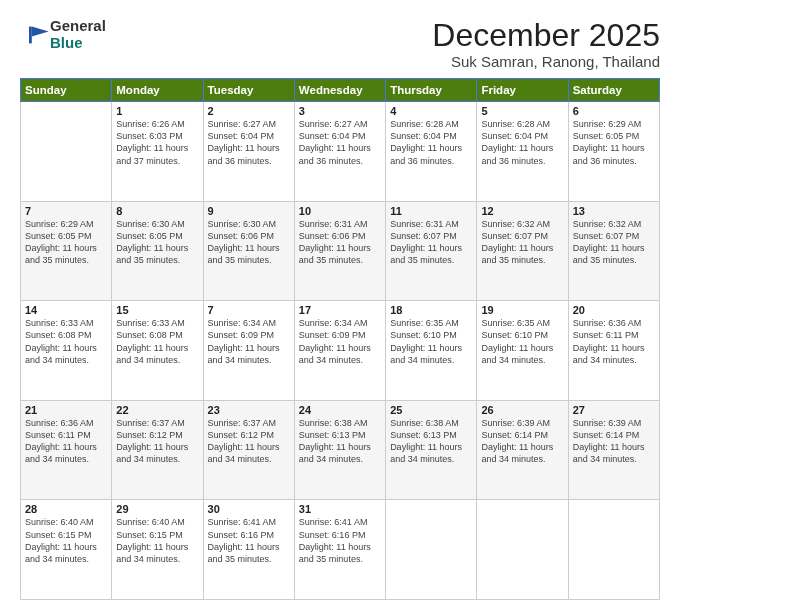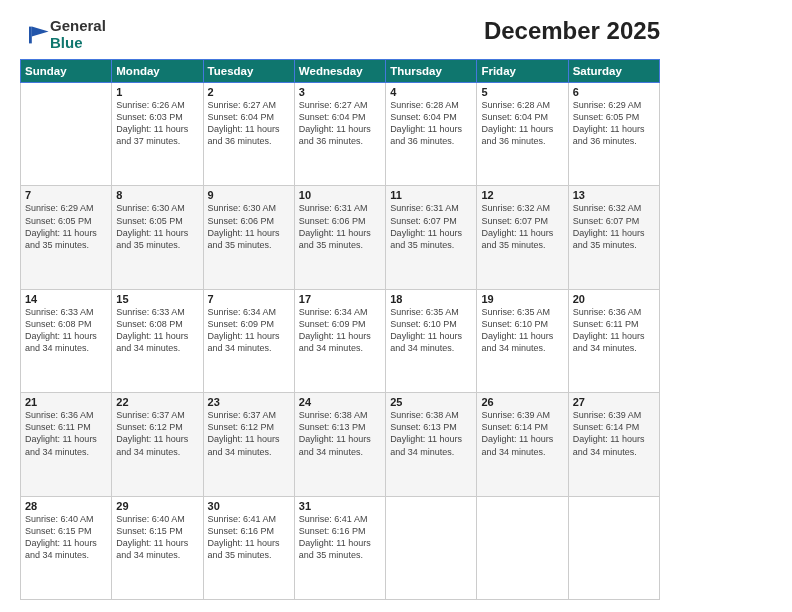--- a/index.html
+++ b/index.html
@@ -37,22 +37,22 @@
     .logo-blue { color: #0f766e; }
     .logo-icon {
       width: 28px;
       height: 28px;
       margin-left: 2px;
     }
     .title-block {
       text-align: right;
     }
     .main-title {
-      font-size: 24px;
-      font-weight: bold;
+      font-size: 32px;
+      font-weight: normal;
       color: #222;
       line-height: 1.1;
     }
     .subtitle {
       font-size: 15px;
       color: #444;
     }
     .calendar {
       flex: 1;
       border: 1px solid #bbb;
@@ -87,39 +87,40 @@
     .cell-info {
       font-size: 9px;
       color: #444;
       line-height: 1.35;
     }
     .empty-cell {
       background: #f9f9f9;
     }
     tr:nth-child(odd) td { background: #ffffff; }
     tr:nth-child(even) td { background: #f5f5f5; }
-    .calendar thead tr th { background: #0f766e; }
+    .calendar thead tr th { background: #4d7c0f; }
   </style>
 </head>
 <body>
 
 <div class="page">
   <div class="header">
     <div class="logo">
       <svg class="logo-icon" viewBox="0 0 40 40">
 
         <polygon points="14,8 38,15 14,22" fill="#2255aa"></polygon>
         <rect x="10" y="8" width="4" height="24" fill="#2255aa"></rect>
       </svg>
       <div>
         <div class="logo-text"><span class="logo-general">General</span><br><span class="logo-blue">Blue</span></div>
       </div>
     </div>
     <div class="title-block">
       <div class="main-title">December 2025</div>
+      <div class="subtitle">Suk Samran, Ranong, Thailand</div>
     </div>
   </div>
 
   <table class="calendar">
     <thead>
       <tr>
       <th>Sunday</th>
           <th>Monday</th>
           <th>Tuesday</th>
           <th>Wednesday</th>

